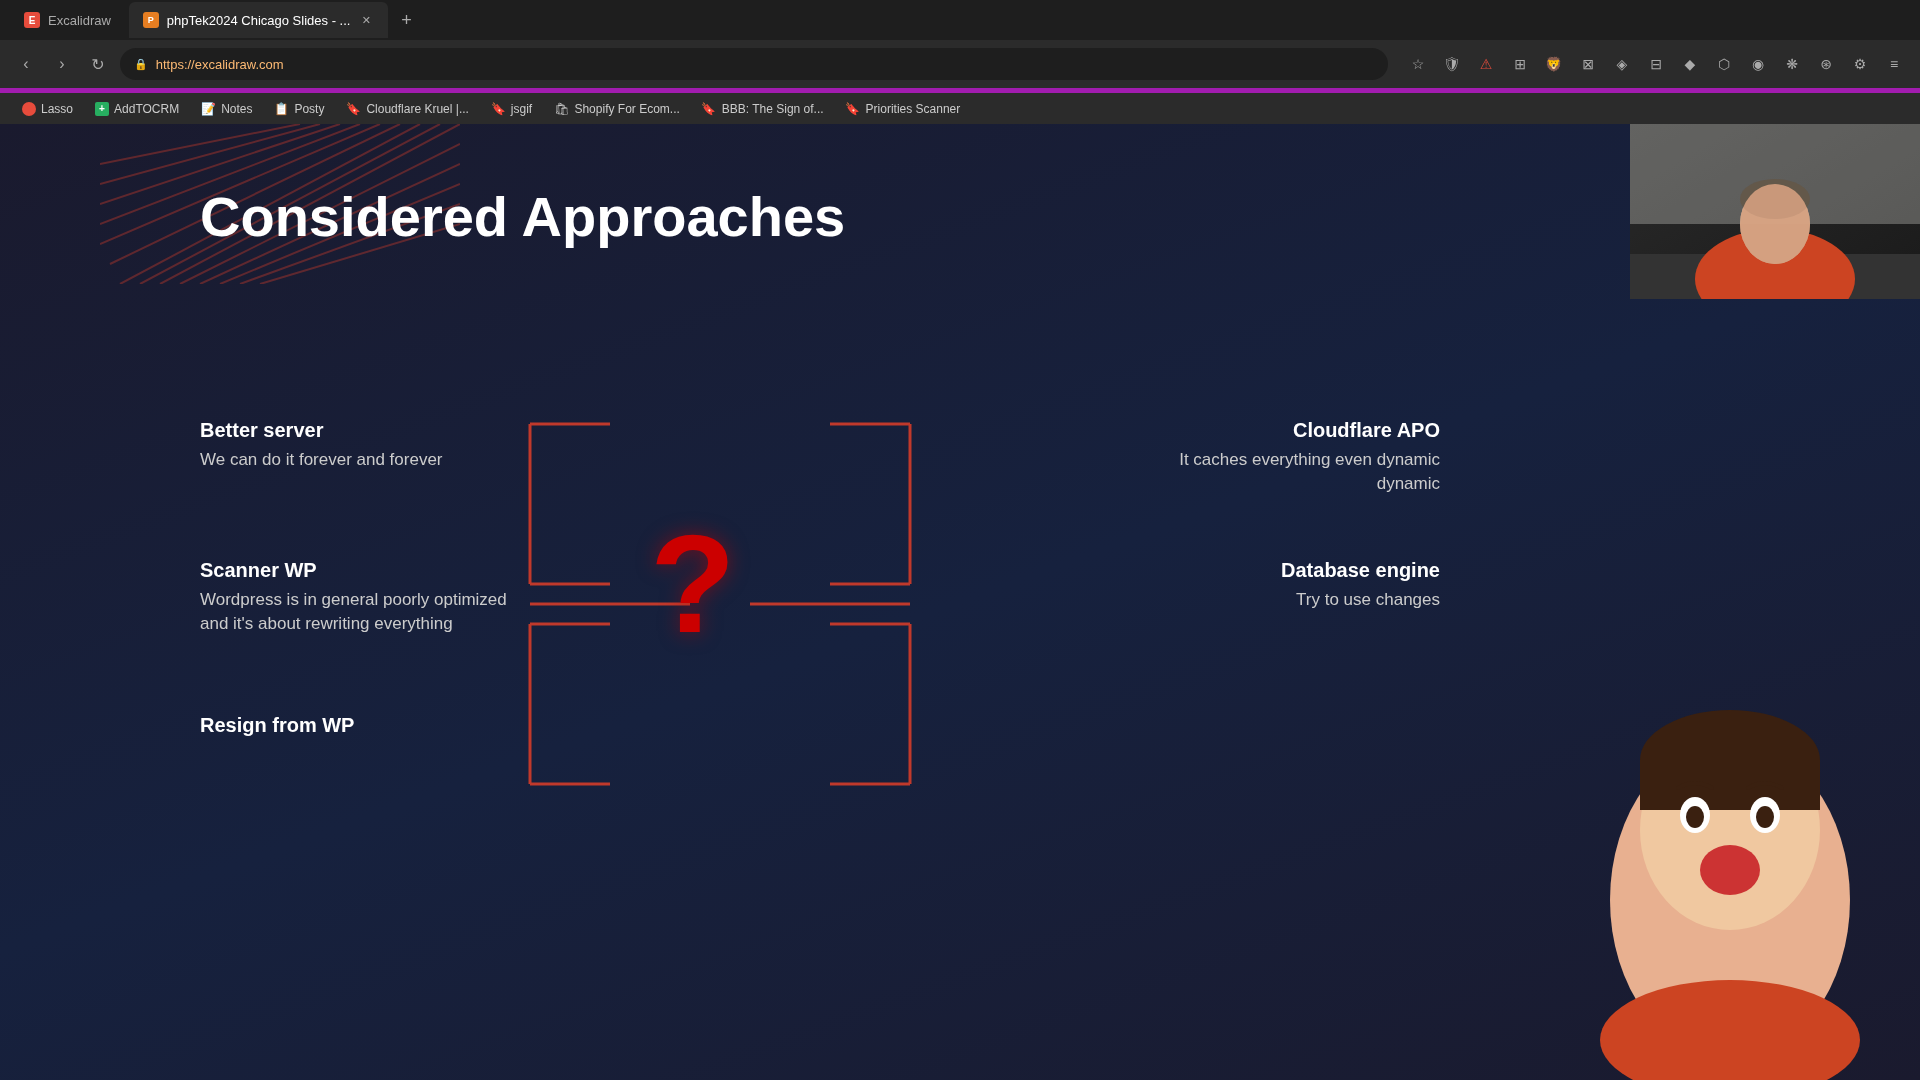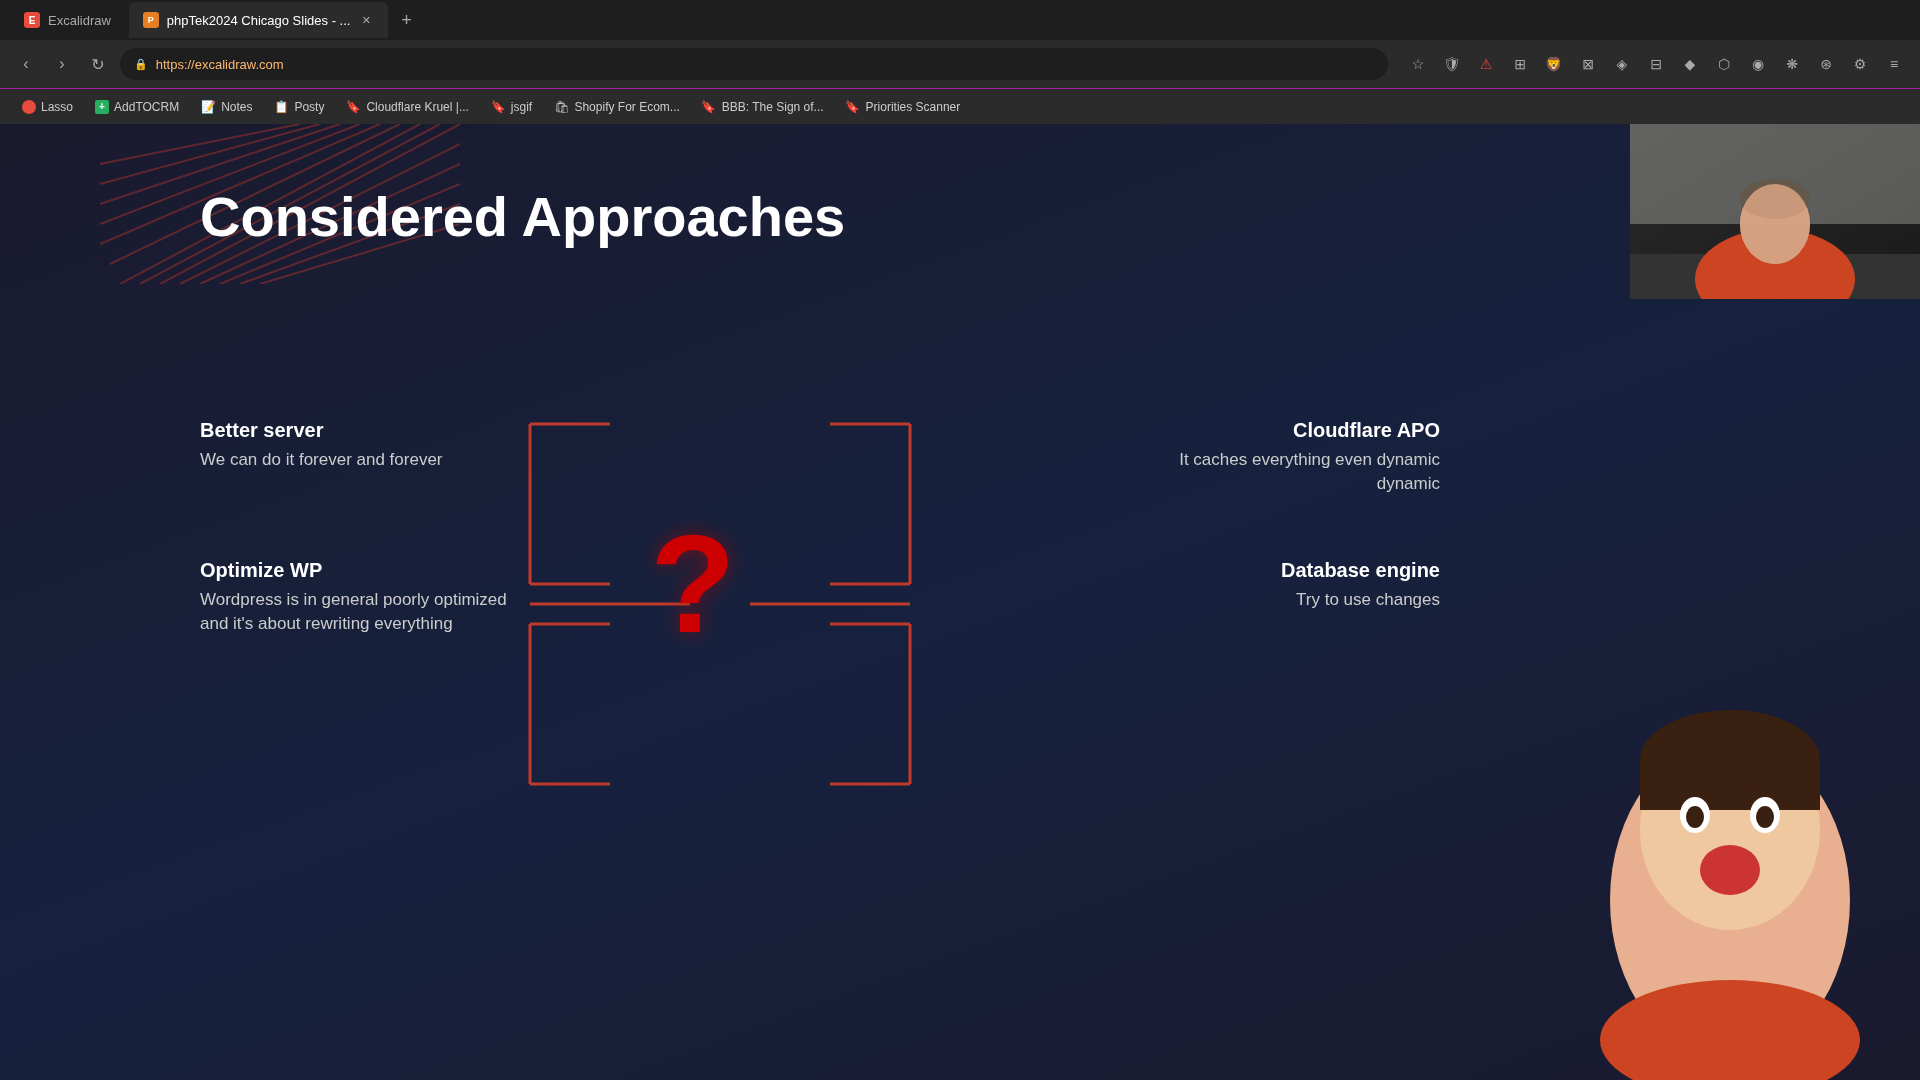--- a/index.html
+++ b/index.html
@@ -132,21 +132,21 @@
       border-radius: 50%;
     }
 
     .bookmarks-bar {
       display: flex;
       align-items: center;
       background: #2b2b2b;
       height: 36px;
       padding: 0 12px;
       gap: 2px;
-      border-top: 1px solid #a21caf;
+      border-top: 5px solid #a21caf;
     }
 
     .bookmark-item {
       display: flex;
       align-items: center;
       gap: 5px;
       padding: 4px 10px;
       border-radius: 4px;
       color: #ccc;
       font-size: 12px;
@@ -433,25 +433,26 @@
     </svg>
 
     <div class="slide-title">Considered Approaches</div>
 
     <div class="card-top-left">
       <div class="card-title">Better server</div>
       <div class="card-desc">We can do it forever and forever</div>
     </div>
 
     <div class="card-middle-left">
-      <div class="card-title">Optimize WP</div>
+      <div class="card-title">Scanner WP</div>
       <div class="card-desc">Wordpress is in general poorly optimized and it's about rewriting everything</div>
     </div>
 
     <div class="card-bottom-left">
+      <div class="card-title">Resign from WP</div>
     </div>
 
     <div class="card-top-right">
       <div class="card-title">Cloudflare APO</div>
       <div class="card-desc">It caches everything even dynamic dynamic</div>
     </div>
 
     <div class="card-bottom-right">
       <div class="card-title">Database engine</div>
       <div class="card-desc">Try to use changes</div>

